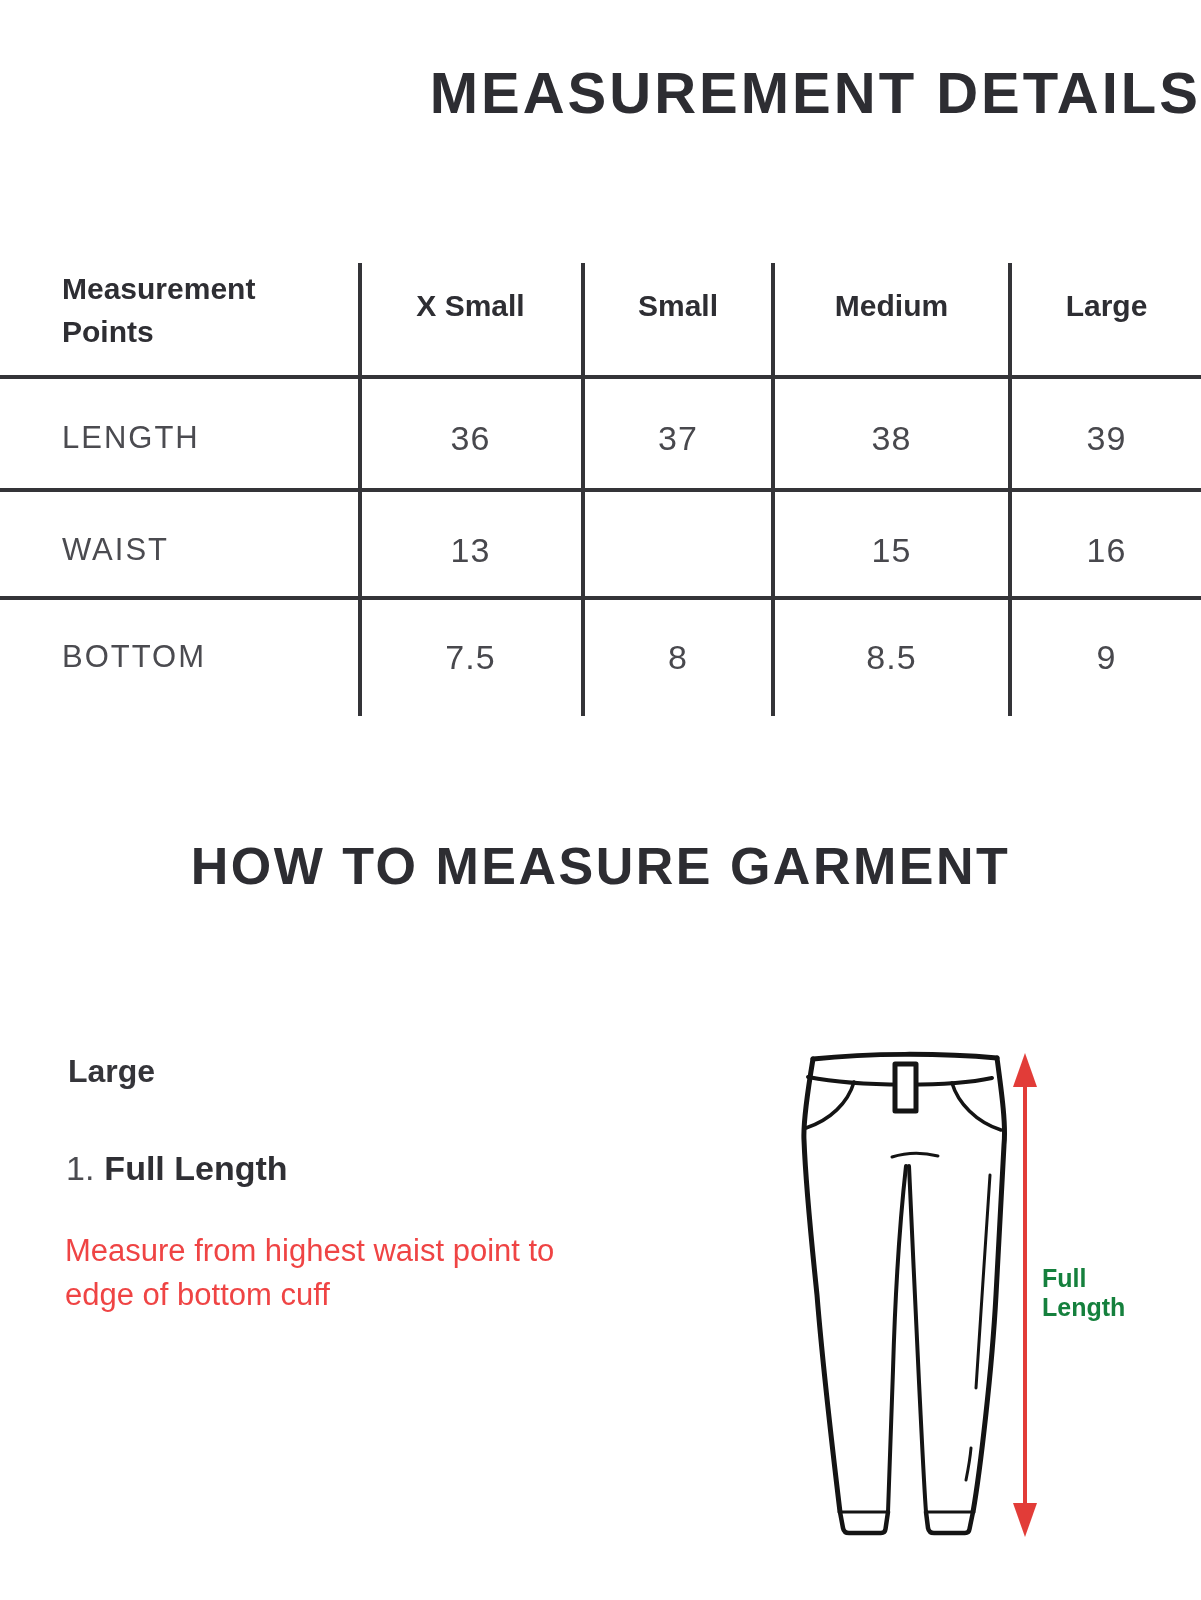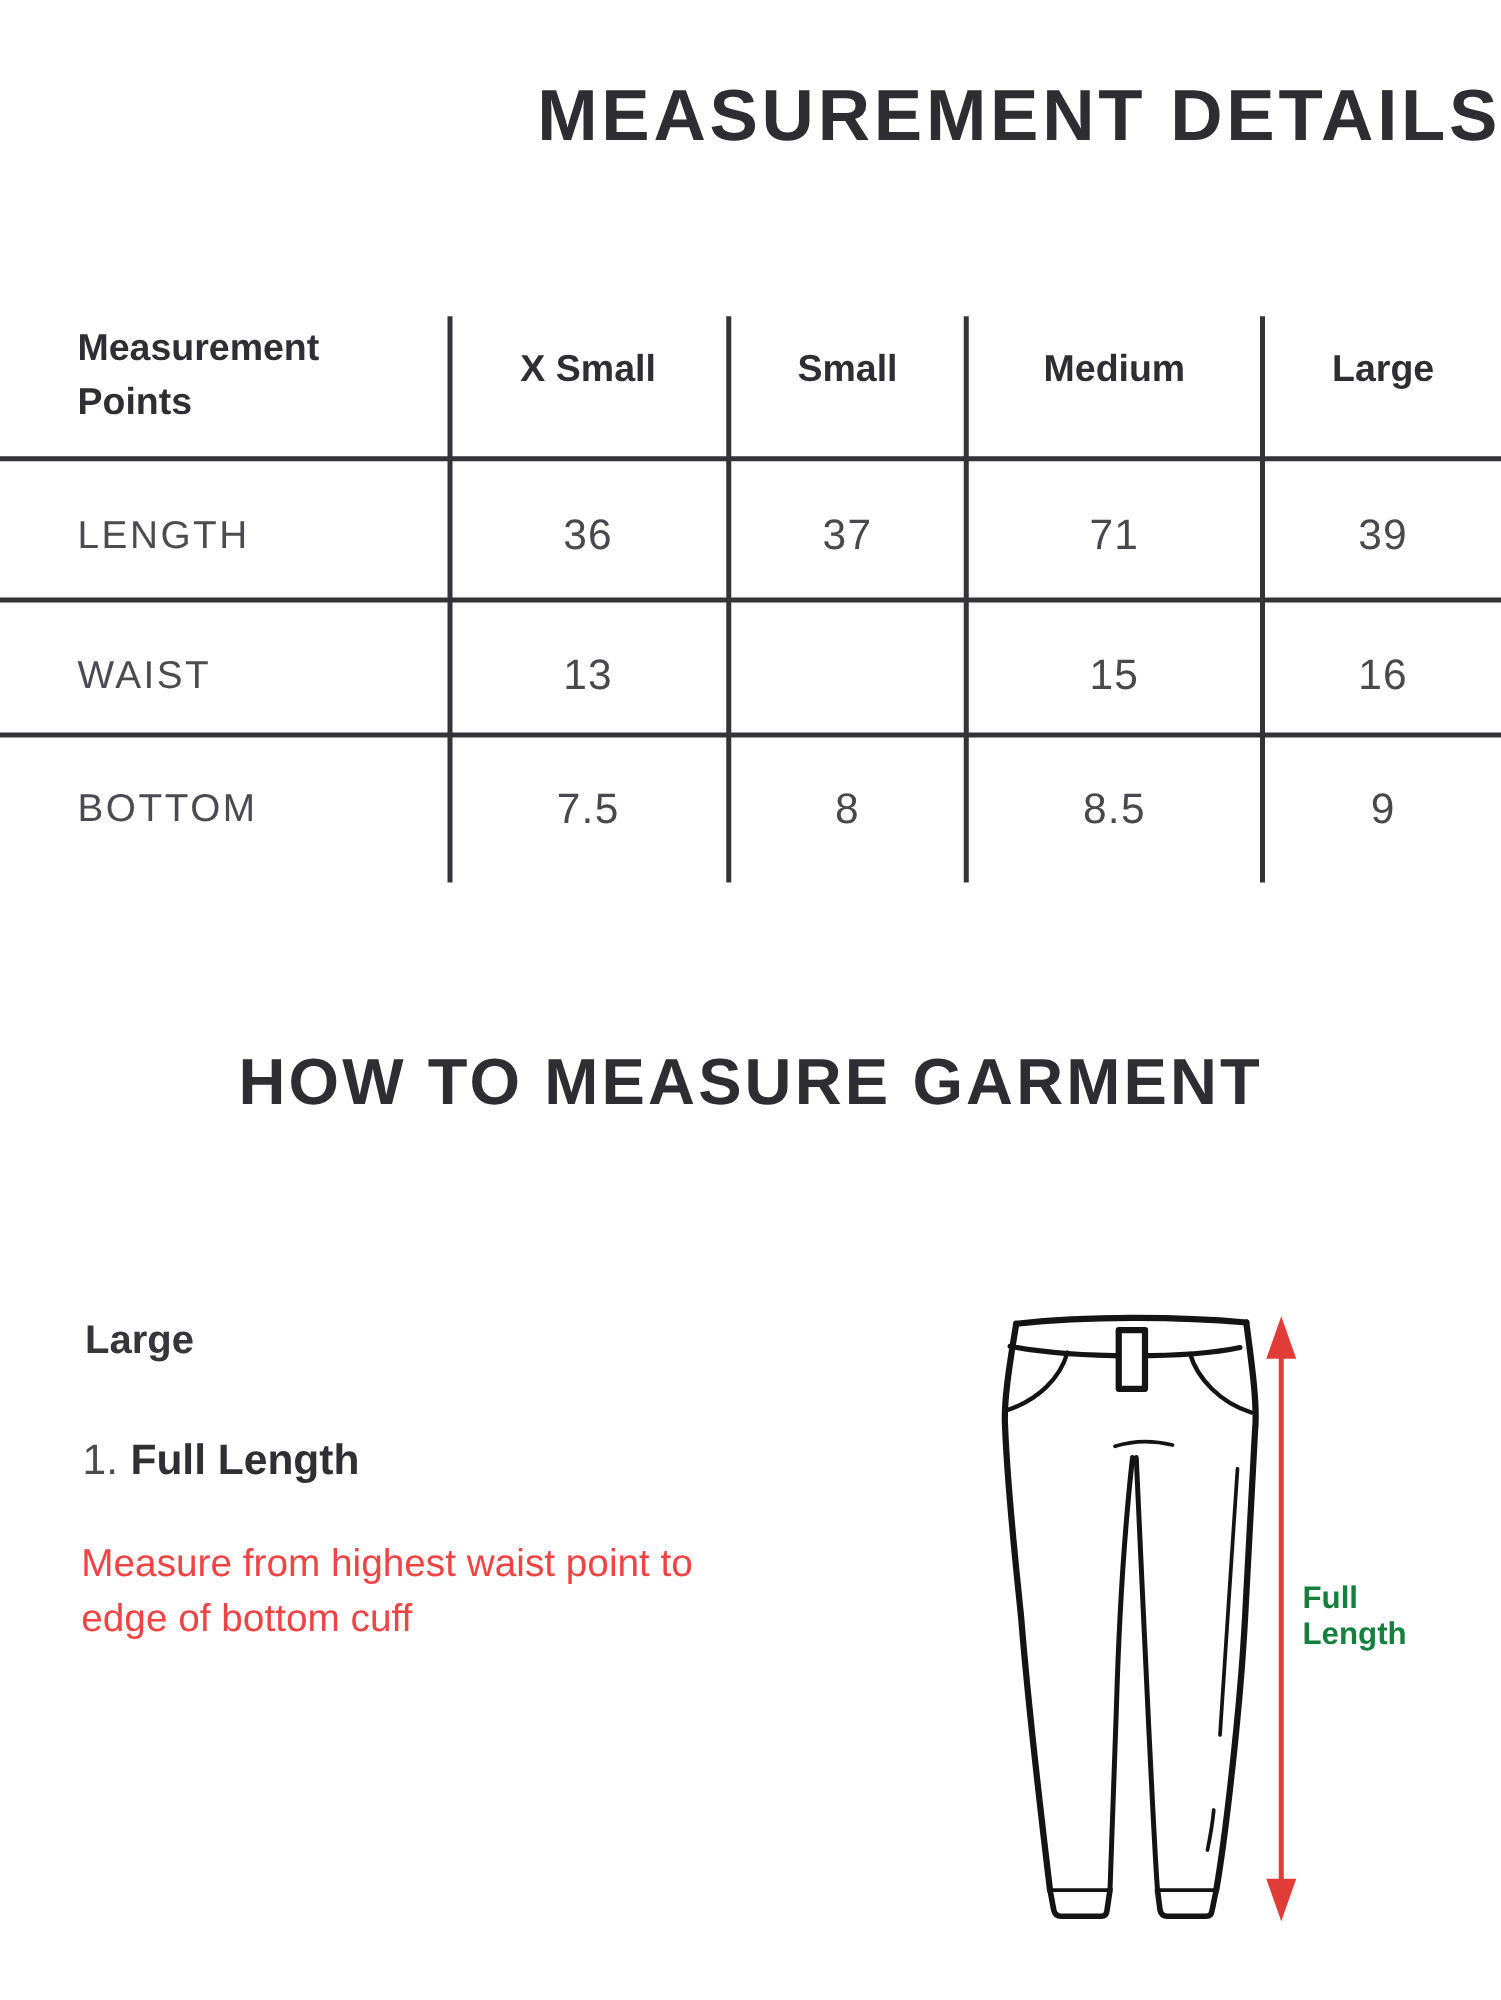--- a/index.html
+++ b/index.html
@@ -11,21 +11,21 @@
   
   .page-title{
     position:absolute; top:60px; left:0; width:1201px; text-align:right;
     font-size:58px; font-weight:bold; letter-spacing:3px; color:#2d2d32; line-height:66px;
   }
   .section-title{
     position:absolute; top:836px; left:0; width:1201px; text-align:center;
     font-size:52px; font-weight:bold; letter-spacing:2.5px; color:#2d2d32; line-height:60px;
   }
   
-  .size-table{ position:absolute; left:0; top:253px; width:1071px; height:453px; }
+  .size-table{ position:absolute; left:0; top:263px; width:1071px; height:453px; }
   .vline{ position:absolute; top:0; width:4px; height:453px; background:#343438; }
   .vline.v1{ left:358px; } .vline.v2{ left:581px; } .vline.v3{ left:771px; } .vline.v4{ left:1008px; }
   .hline{ position:absolute; left:0; width:1201px; height:4px; background:#343438; }
   .hline.h1{ top:112px; } .hline.h2{ top:225px; } .hline.h3{ top:333px; }
   .cell{ position:absolute; }
   .corner-header{
     left:62px; top:4px; font-size:30px; font-weight:bold; color:#2e2e33;
     line-height:43px; white-space:pre-line;
   }
   .col-header{ top:22px; font-size:30px; font-weight:bold; color:#2e2e33; line-height:42px; text-align:center; }
@@ -69,21 +69,21 @@
     <div class="cell corner-header">Measurement
 Points</div>
     <div class="cell col-header col-xs">X Small</div>
     <div class="cell col-header col-s">Small</div>
     <div class="cell col-header col-m">Medium</div>
     <div class="cell col-header col-l">Large</div>
 
     <div class="cell row-label row1">LENGTH</div>
     <div class="cell value row1 col-xs">36</div>
     <div class="cell value row1 col-s">37</div>
-    <div class="cell value row1 col-m">71</div>
+    <div class="cell value row1 col-m">38</div>
     <div class="cell value row1 col-l">39</div>
 
     <div class="cell row-label row2">WAIST</div>
     <div class="cell value row2 col-xs">13</div>
     <div class="cell value row2 col-m">15</div>
     <div class="cell value row2 col-l">16</div>
 
     <div class="cell row-label row3">BOTTOM</div>
     <div class="cell value row3 col-xs">7.5</div>
     <div class="cell value row3 col-s">8</div>

